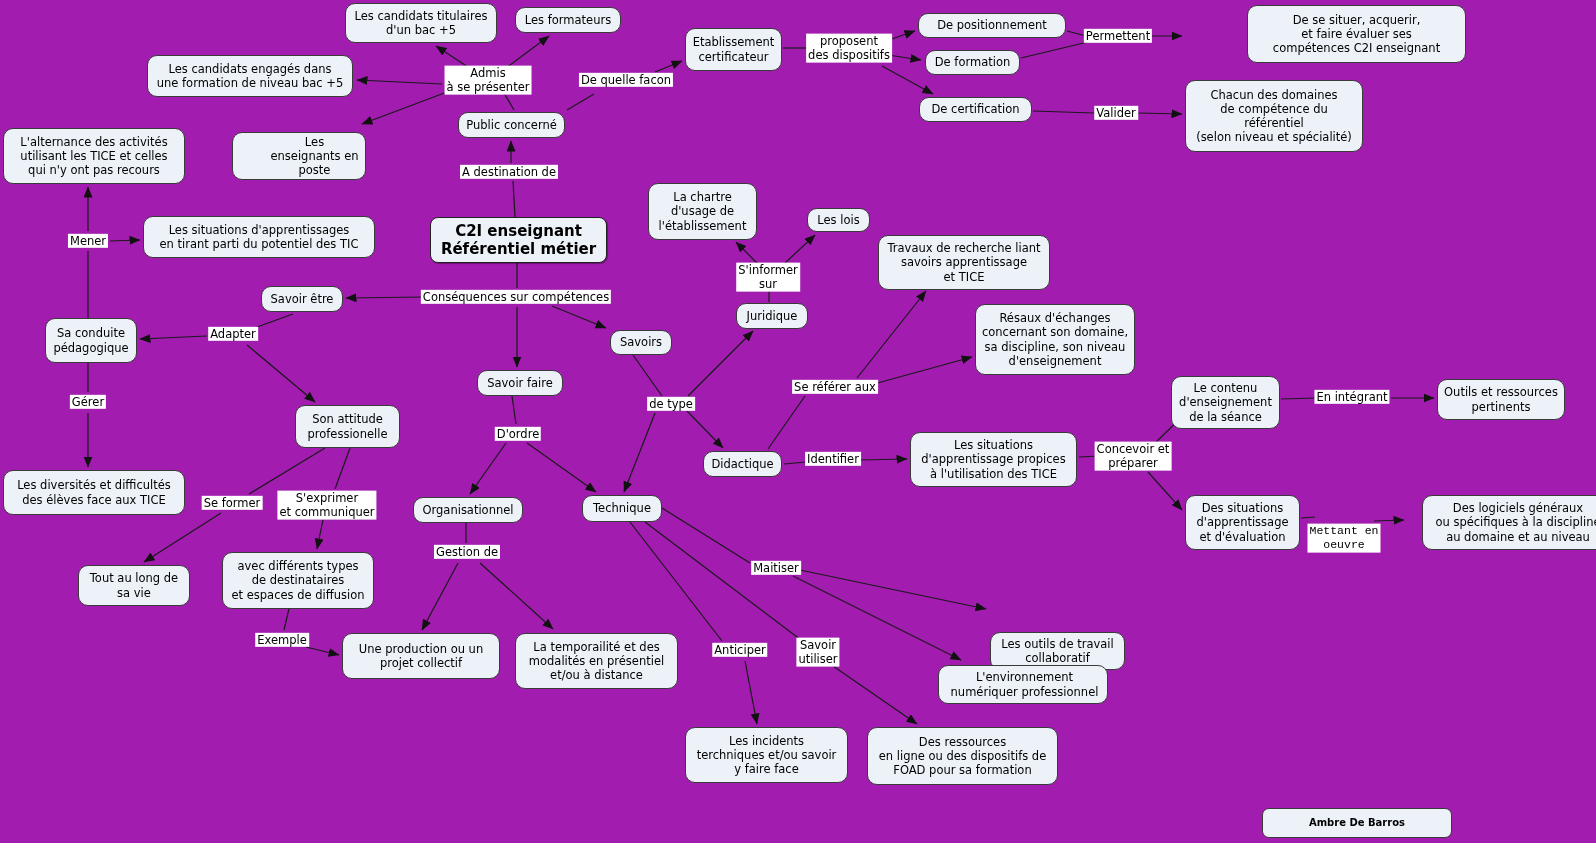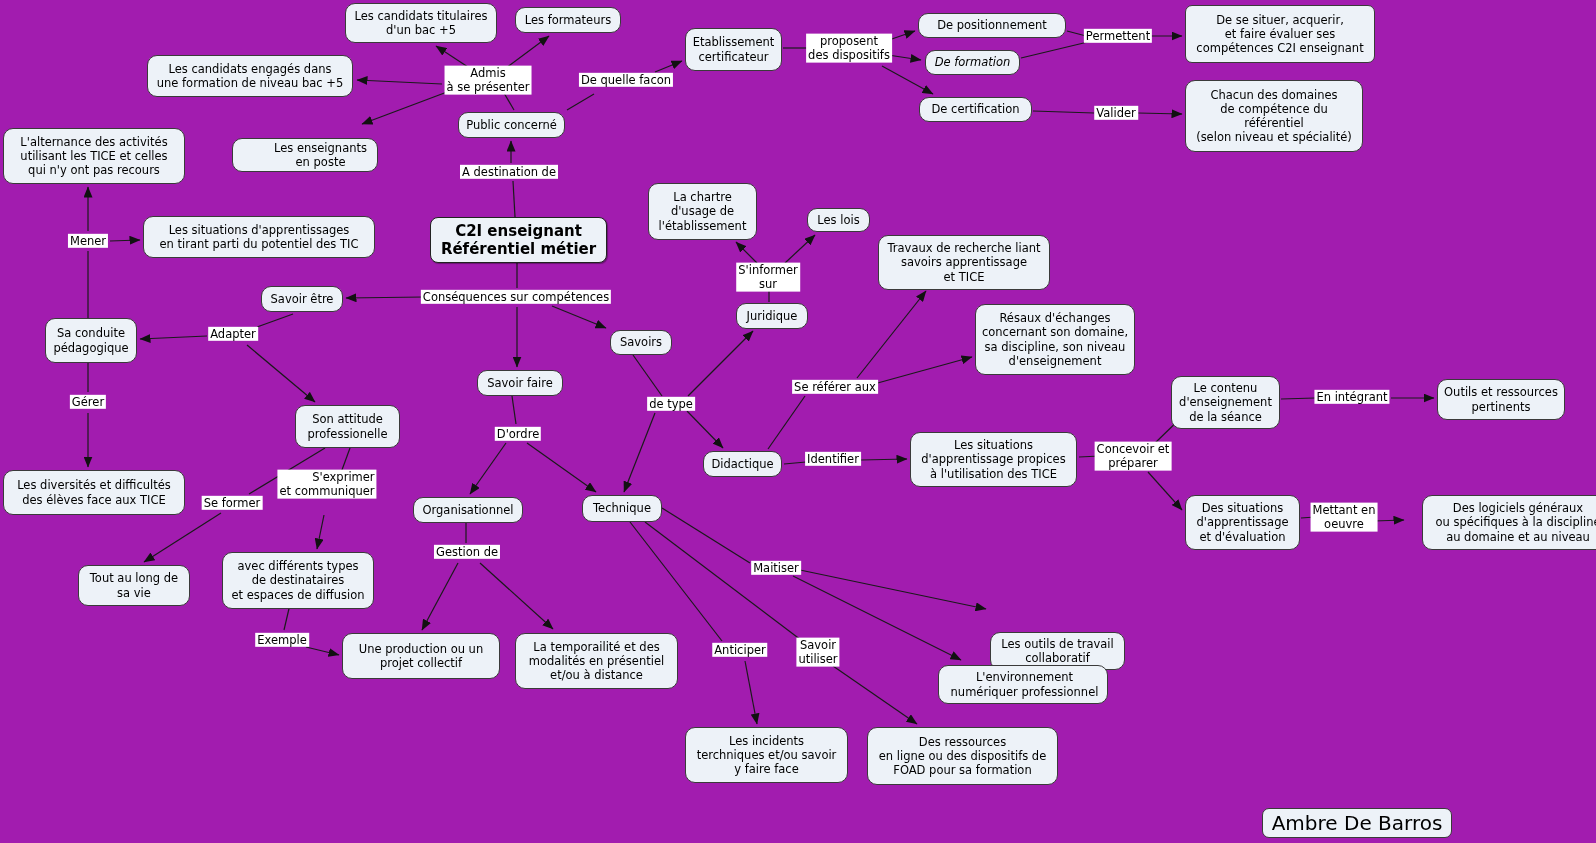--- a/index.html
+++ b/index.html
@@ -7,21 +7,21 @@
   #edges-svg{position:absolute;left:0;top:0;}
   .node{
     position:absolute;box-sizing:border-box;
     display:flex;align-items:center;justify-content:center;
     text-align:center;white-space:pre-line;
     background:#edf2f8;border:1px solid #3a3a3a;border-radius:10px;
     font-size:11.5px;line-height:1.22;color:#000;padding:2px 5px;
   }
   .node.title{font-weight:bold;font-size:15px;border-width:1.5px;border-color:#222;
     border-radius:8px;box-shadow:1px 1px 1px rgba(0,0,0,.35);}
-  .node.author{font-size:20px;border-radius:7px;}
+  .node.author{font-size:10px;border-radius:7px;font-weight:bold;}
   .lbl{
     position:absolute;transform:translate(-50%,-50%);
     text-align:center;white-space:pre-line;
     font-size:11.5px;line-height:1.25;color:#000;background:#fff;padding:0 2px;
   }
 </style>
 </head>
 <body>
 
 <div id="canvas">
@@ -102,32 +102,32 @@
         <line x1="785" y1="263" x2="815" y2="235" stroke="#1a1a1a" stroke-width="1.2" marker-end="url(#arr)"></line>
       </g>
   </svg>
   <div id="node-layer">
       <div class="node" style="left: 345px; top: 3px; width: 152px; min-height: 40px;">Les candidats titulaires
 d'un bac +5</div>
       <div class="node" style="left: 515px; top: 7px; width: 106px; min-height: 26px;">Les formateurs</div>
       <div class="node" style="left: 685px; top: 28px; width: 97px; min-height: 43px;">Etablissement
 certificateur</div>
       <div class="node" style="left: 918px; top: 13px; width: 148px; min-height: 25px;">De positionnement</div>
-      <div class="node" style="left: 925px; top: 50px; width: 95px; min-height: 25px; font-style: italic;">De formation</div>
+      <div class="node" style="left: 925px; top: 50px; width: 95px; min-height: 25px;">De formation</div>
       <div class="node" style="left: 919px; top: 97px; width: 113px; min-height: 25px;">De certification</div>
-      <div class="node" style="left: 1185px; top: 5px; width: 190px; min-height: 58px; border-radius: 7px;">De se situer, acquerir,
+      <div class="node" style="left: 1247px; top: 5px; width: 219px; min-height: 58px;">De se situer, acquerir,
 et faire évaluer ses
 compétences C2I enseignant</div>
       <div class="node" style="left: 1185px; top: 80px; width: 178px; min-height: 72px;">Chacun des domaines
 de compétence du
 référentiel
 (selon niveau et spécialité)</div>
       <div class="node" style="left: 147px; top: 55px; width: 206px; min-height: 42px;">Les candidats engagés dans
 une formation de niveau bac +5</div>
-      <div class="node" style="left: 232px; top: 138px; width: 146px; min-height: 26px; padding-left: 36px;">Les enseignants en poste</div>
+      <div class="node" style="left: 232px; top: 132px; width: 134px; min-height: 26px; padding-left: 36px;">Les enseignants en poste</div>
       <div class="node" style="left: 458px; top: 112px; width: 107px; min-height: 26px;">Public concerné</div>
       <div class="node" style="left: 3px; top: 128px; width: 182px; min-height: 56px;">L'alternance des activités
 utilisant les TICE et celles
 qui n'y ont pas recours</div>
       <div class="node" style="left: 143px; top: 216px; width: 232px; min-height: 42px;">Les situations d'apprentissages
 en tirant parti du potentiel des TIC</div>
       <div class="node title" style="left: 430px; top: 217px; width: 177px; min-height: 46px;">C2I enseignant
 Référentiel métier</div>
       <div class="node" style="left: 648px; top: 183px; width: 109px; min-height: 57px;">La chartre
 d'usage de
@@ -201,24 +201,24 @@
       <div class="lbl" style="left: 233px; top: 334px;">Adapter</div>
       <div class="lbl" style="left: 88px; top: 402px;">Gérer</div>
       <div class="lbl" style="left: 768px; top: 277px;">S'informer
 sur</div>
       <div class="lbl" style="left: 671px; top: 404px;">de type</div>
       <div class="lbl" style="left: 835px; top: 387px;">Se référer aux</div>
       <div class="lbl" style="left: 833px; top: 459px;">Identifier</div>
       <div class="lbl" style="left: 1133px; top: 456px;">Concevoir et
 préparer</div>
       <div class="lbl" style="left: 1352px; top: 397px;">En intégrant</div>
-      <div class="lbl" style="left: 1344px; top: 517px;">Mettant en
+      <div class="lbl" style="left: 1344px; top: 538px; font-family: Liberation Mono, monospace;">Mettant en
 oeuvre</div>
       <div class="lbl" style="left: 232px; top: 503px;">Se former</div>
-      <div class="lbl" style="left: 327px; top: 484px; text-align: right;">S'exprimer
+      <div class="lbl" style="left: 327px; top: 505px;">S'exprimer
 et communiquer</div>
       <div class="lbl" style="left: 282px; top: 640px;">Exemple</div>
       <div class="lbl" style="left: 467px; top: 552px;">Gestion de</div>
       <div class="lbl" style="left: 518px; top: 434px;">D'ordre</div>
       <div class="lbl" style="left: 776px; top: 568px;">Maitiser</div>
       <div class="lbl" style="left: 740px; top: 650px;">Anticiper</div>
       <div class="lbl" style="left: 818px; top: 652px;">Savoir
 utiliser</div>
     </div>
 </div>

